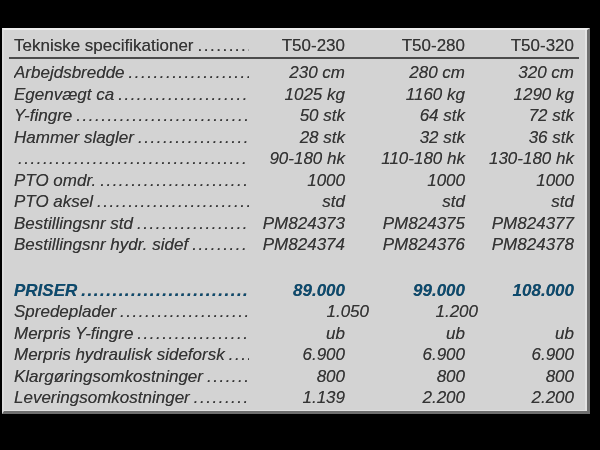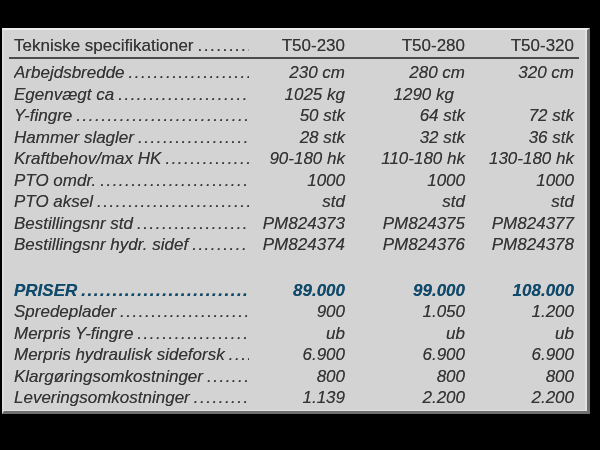--- a/index.html
+++ b/index.html
@@ -87,20 +87,21 @@
         <div class="cell c2">280 cm</div>
         <div class="cell c3">320 cm</div>
       </div>
 
       <div class="row">
         <div class="c-label">
             <span class="lbl">Egenvægt ca</span>
             <span class="leader">...........................................................................</span>
           </div>
         <div class="cell c1">1025 kg</div>
+        <div class="cell c2">1160 kg</div>
         <div class="cell c3">1290 kg</div>
       </div>
 
       <div class="row">
         <div class="c-label">
             <span class="lbl">Y-fingre</span>
             <span class="leader">...........................................................................</span>
           </div>
         <div class="cell c1">50 stk</div>
         <div class="cell c2">64 stk</div>
@@ -112,21 +113,20 @@
             <span class="lbl">Hammer slagler</span>
             <span class="leader">...........................................................................</span>
           </div>
         <div class="cell c1">28 stk</div>
         <div class="cell c2">32 stk</div>
         <div class="cell c3">36 stk</div>
       </div>
 
       <div class="row">
         <div class="c-label">
-            <span class="lbl">Kraftbehov/max HK</span>
             <span class="leader">...........................................................................</span>
           </div>
         <div class="cell c1">90-180 hk</div>
         <div class="cell c2">110-180 hk</div>
         <div class="cell c3">130-180 hk</div>
       </div>
 
       <div class="row">
         <div class="c-label">
             <span class="lbl">PTO omdr.</span>
@@ -177,21 +177,20 @@
         <div class="cell c1">89.000</div>
         <div class="cell c2">99.000</div>
         <div class="cell c3">108.000</div>
       </div>
 
       <div class="row">
         <div class="c-label">
             <span class="lbl">Spredeplader</span>
             <span class="leader">...........................................................................</span>
           </div>
-        <div class="cell c1">900</div>
         <div class="cell c2">1.050</div>
         <div class="cell c3">1.200</div>
       </div>
 
       <div class="row">
         <div class="c-label">
             <span class="lbl">Merpris Y-fingre</span>
             <span class="leader">...........................................................................</span>
           </div>
         <div class="cell c1">ub</div>

